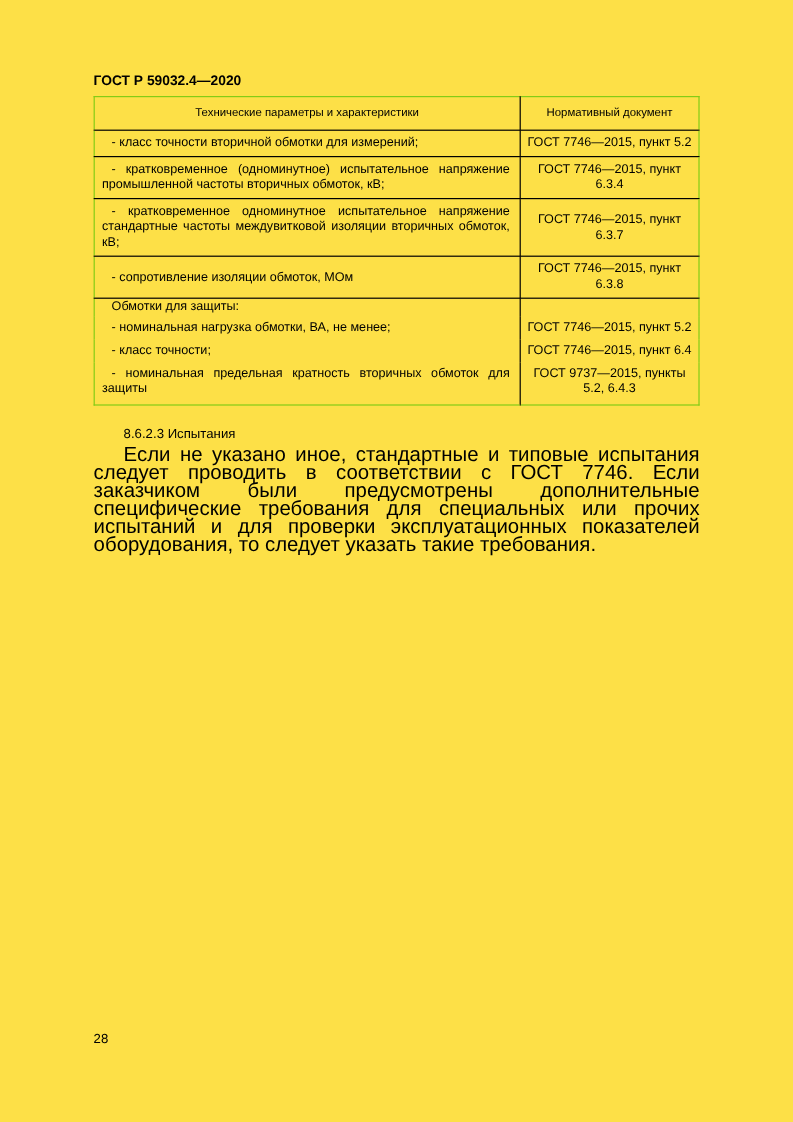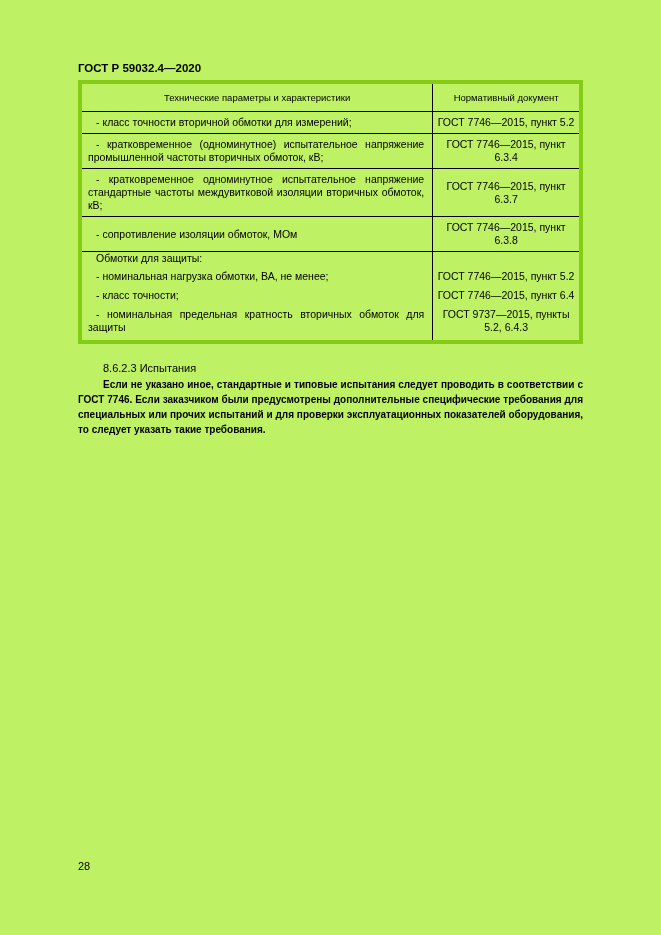--- a/index.html
+++ b/index.html
@@ -12,37 +12,37 @@
     height: 935px;
     position: relative;
     font-family: "Liberation Sans", sans-serif;
     color: #000000;
   }
   .page {
     position: absolute;
     inset: 0;
     padding: 62px 78px 0 78px;
     box-sizing: border-box;
-    background: #bef264;
+    background: #fde047;
   }
   .doc-header {
     font-weight: bold;
     font-size: 11.5px;
   }
   .table-caption {
     font-style: italic;
     font-size: 10px;
     margin-top: 17px;
   }
   table.params {
     width: 100%;
     border-collapse: collapse;
     table-layout: fixed;
     margin-top: 6px;
-    border: 4px solid #84cc16;
+    border: 1px solid #84cc16;
   }
   col.c1 { width: 70.4%; }
   col.c2 { width: 29.6%; }
   th {
     font-size: 9.5px;
     font-weight: normal;
     text-align: center;
     vertical-align: middle;
     padding: 8px 6px;
     border-bottom: 1px solid #000;
@@ -79,25 +79,24 @@
   tr.group-row:last-child td {
     padding-bottom: 6px;
   }
   .clause {
     margin-top: 18px;
     font-size: 11px;
     text-indent: 25px;
   }
   .para {
     margin: 3px 0 0 0;
-    font-size: 10px;
+    font-size: 17px;
     line-height: 15px;
     text-align: justify;
     text-indent: 25px;
-    font-weight: bold;
   }
   .page-number {
     position: absolute;
     left: 78px;
     top: 860px;
     font-size: 11px;
   }
 </style>
 </head>
 <body>

